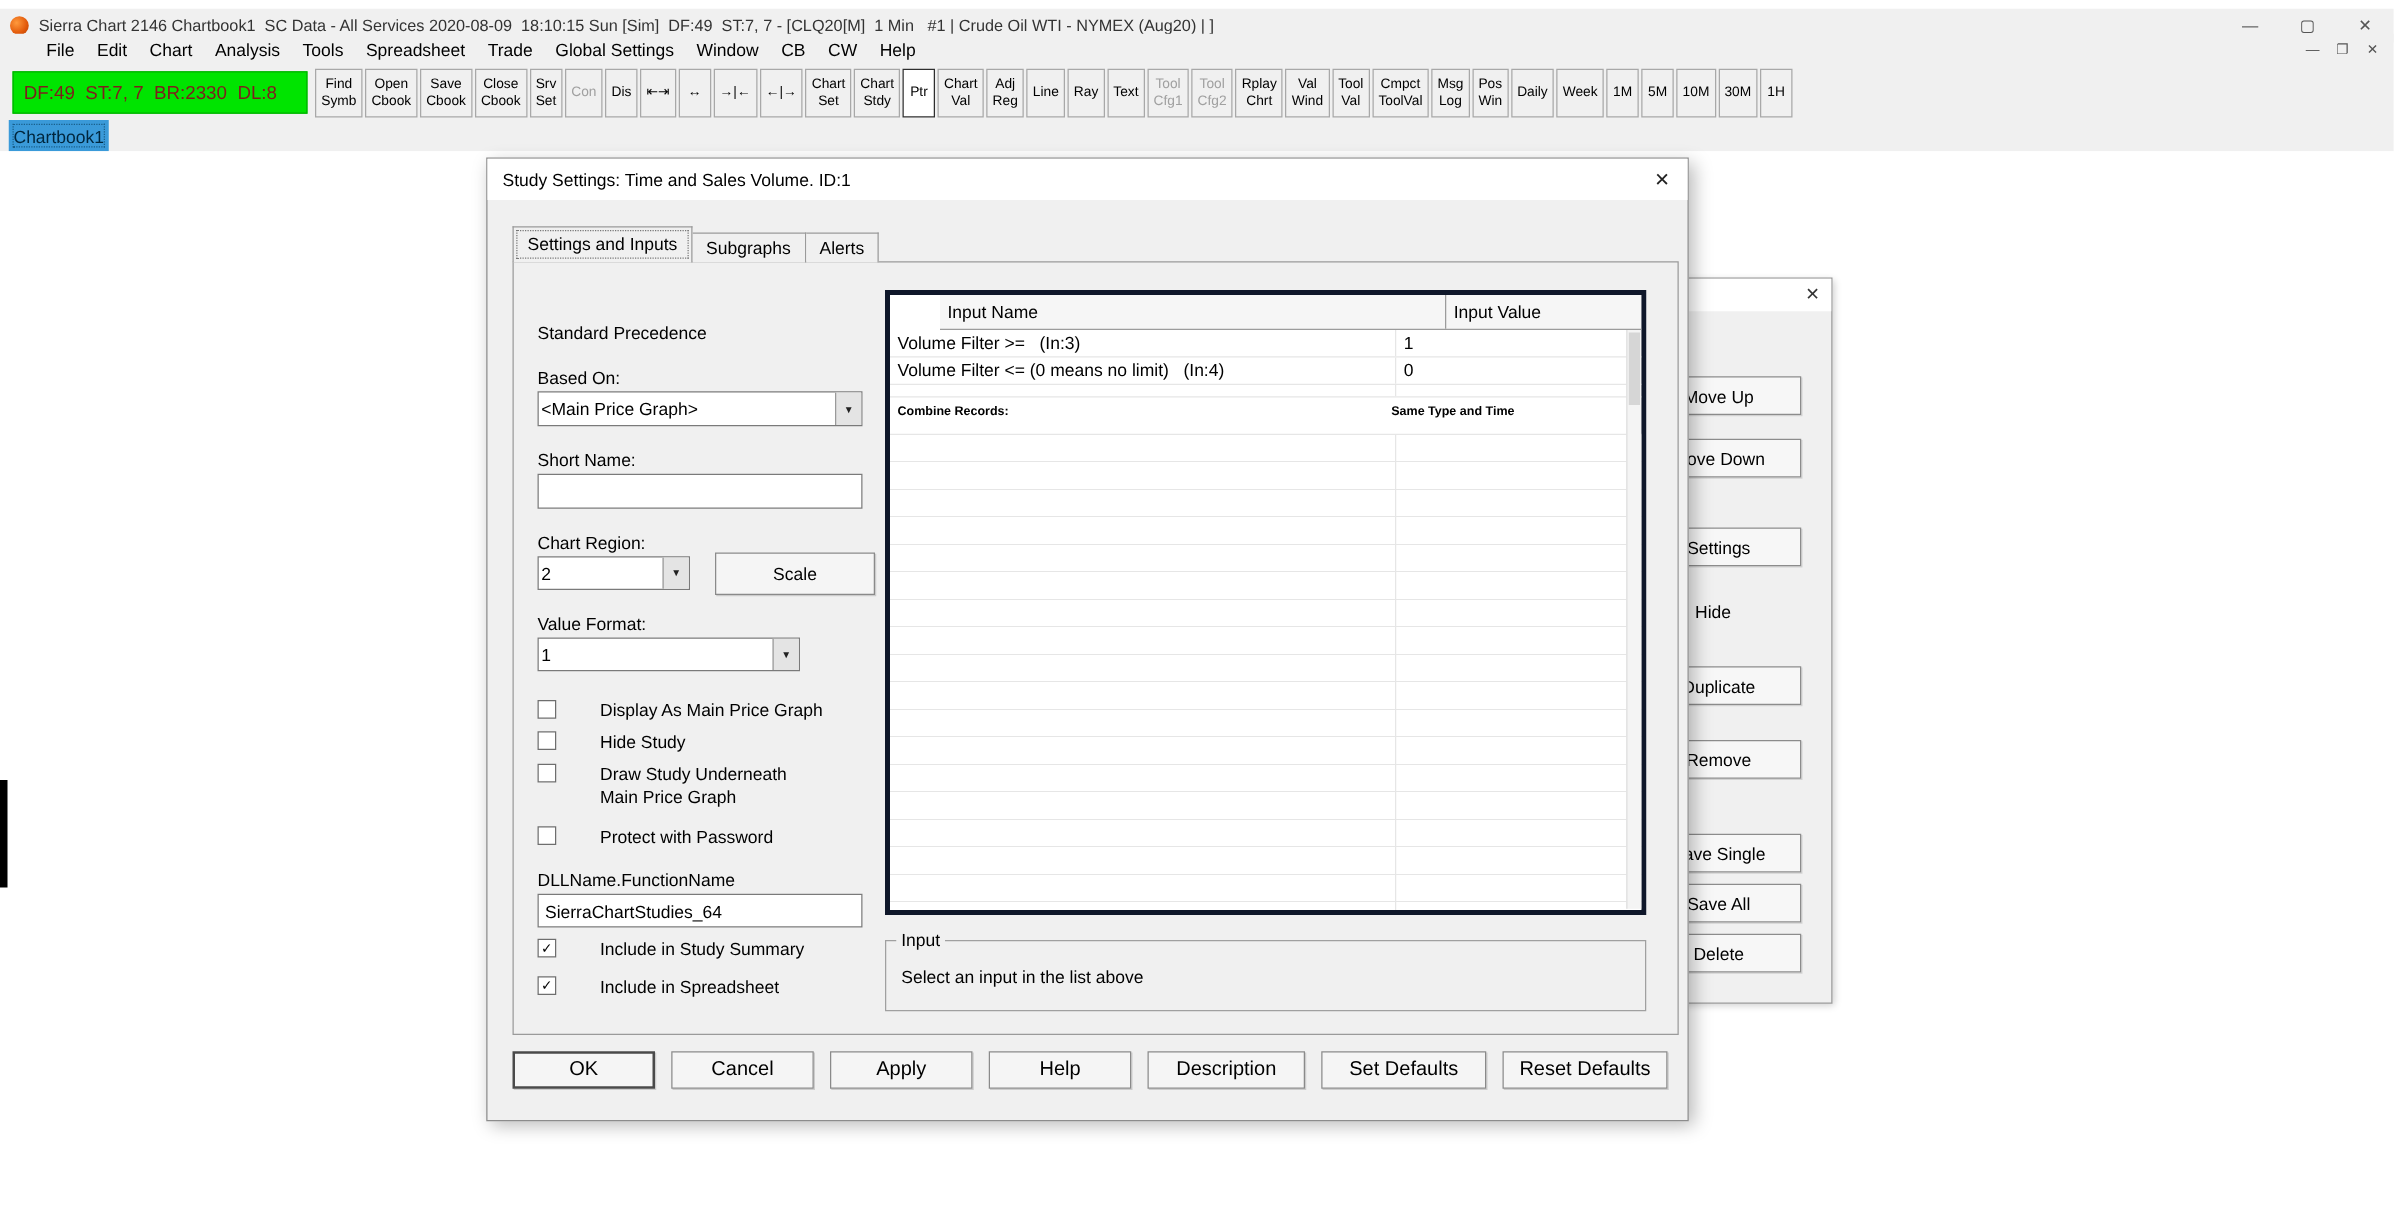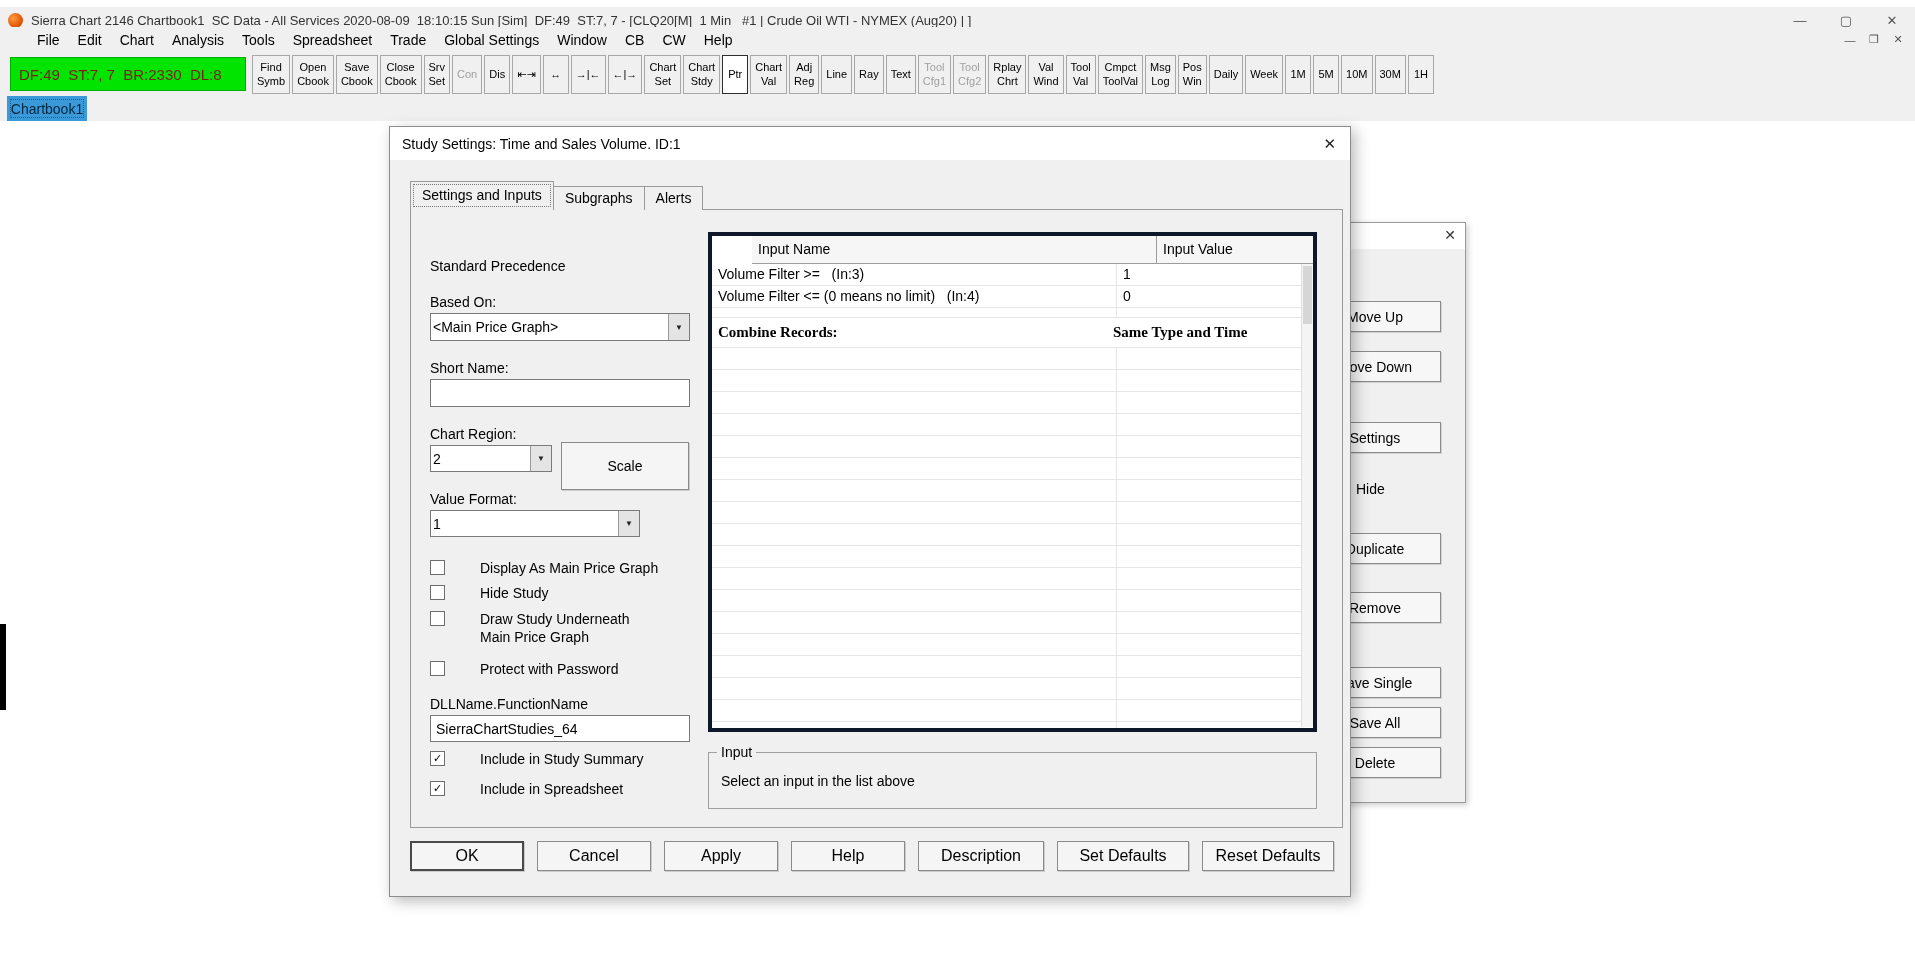--- a/index.html
+++ b/index.html
@@ -59,21 +59,21 @@
   .ithead{position:relative;height:27px;background:#f6f6f6;border-bottom:1px solid #9c9c9c;font-size:14px;}
   .ithead .h1{position:absolute;left:6px;top:5px;}
   .ithead .h2{position:absolute;left:411px;top:5px;}
   .hdiv{position:absolute;left:404px;top:0;width:1px;height:100%;background:#9c9c9c;}
   .itbody{position:absolute;left:0;right:0;top:28px;bottom:0;display:flex;flex-direction:column;}
   .trow{position:relative;height:22px;border-bottom:1px solid #e6e6e6;font-size:14px;box-sizing:border-box;flex:none;}
   .trow .tname{position:absolute;left:6px;top:2px;white-space:pre;}
   .trow .tval{position:absolute;left:411px;top:2px;white-space:pre;}
   .rdiv{position:absolute;left:404px;top:0;width:1px;height:100%;background:#e6e6e6;}
   .tspacer{position:relative;height:10px;border-bottom:1px solid #e6e6e6;box-sizing:border-box;flex:none;}
-  .tbold{position:relative;height:30px;border-bottom:1px solid #e6e6e6;font-size:15px;font-weight:bold;box-sizing:border-box;flex:none;font-family:Liberation Serif, serif;}
+  .tbold{position:relative;height:30px;border-bottom:1px solid #e6e6e6;font-size:10px;font-weight:bold;box-sizing:border-box;flex:none;}
   .tbold .tname{position:absolute;left:6px;top:6px;white-space:pre;}
   .tbold .tval{position:absolute;left:401px;top:6px;white-space:pre;}
   .tempty{position:relative;flex:1;background:repeating-linear-gradient(to bottom,#ffffff 0px,#ffffff 21px,#e6e6e6 21px,#e6e6e6 22px);}
   .tev{position:absolute;left:404px;top:0;bottom:0;width:1px;background:#e6e6e6;}
   .scrollbar{position:absolute;right:0;top:28px;bottom:1px;width:11px;background:#f4f4f4;border-left:1px solid #dedede;}
   .scroll-thumb{position:absolute;left:1px;top:2px;width:9px;height:58px;background:#d6d6d6;}
   
   .igroup{position:absolute;left:297px;top:542px;width:609px;height:57px;border:1px solid #a0a0a0;box-sizing:border-box;padding-left:16px;}
   .glabel{position:absolute;left:8px;top:-9px;background:#f0f0f0;padding:0 4px;font-size:14px;}
   .gtext{position:absolute;left:12px;top:20px;font-size:14px;}
@@ -219,21 +219,21 @@
     </div>
 
     <span class="lbl" style="left:19px;top:150px">Short Name:</span>
     <div class="textbox" style="left:19px;top:169px;width:260px;height:28px"></div>
 
     <span class="lbl" style="left:19px;top:216px">Chart Region:</span>
     <div class="select" style="left:19px;top:235px;width:122px;height:27px">
       <span class="sel-text">2</span>
       <span class="sel-arrow">▼</span>
     </div>
-    <div class="sbtn" style="left:150px;top:232px;width:128px;height:48px">Scale</div>
+    <div class="sbtn" style="left:161px;top:232px;width:128px;height:34px">Scale</div>
 
     <span class="lbl" style="left:19px;top:281px">Value Format:</span>
     <div class="select" style="left:19px;top:300px;width:210px;height:27px">
       <span class="sel-text">1</span>
       <span class="sel-arrow">▼</span>
     </div>
 
     <div class="cbrow" style="left:19px;top:349px">
       <span class="cbox"></span>
       <span class="cblabel">Display As Main Price Graph</span>

